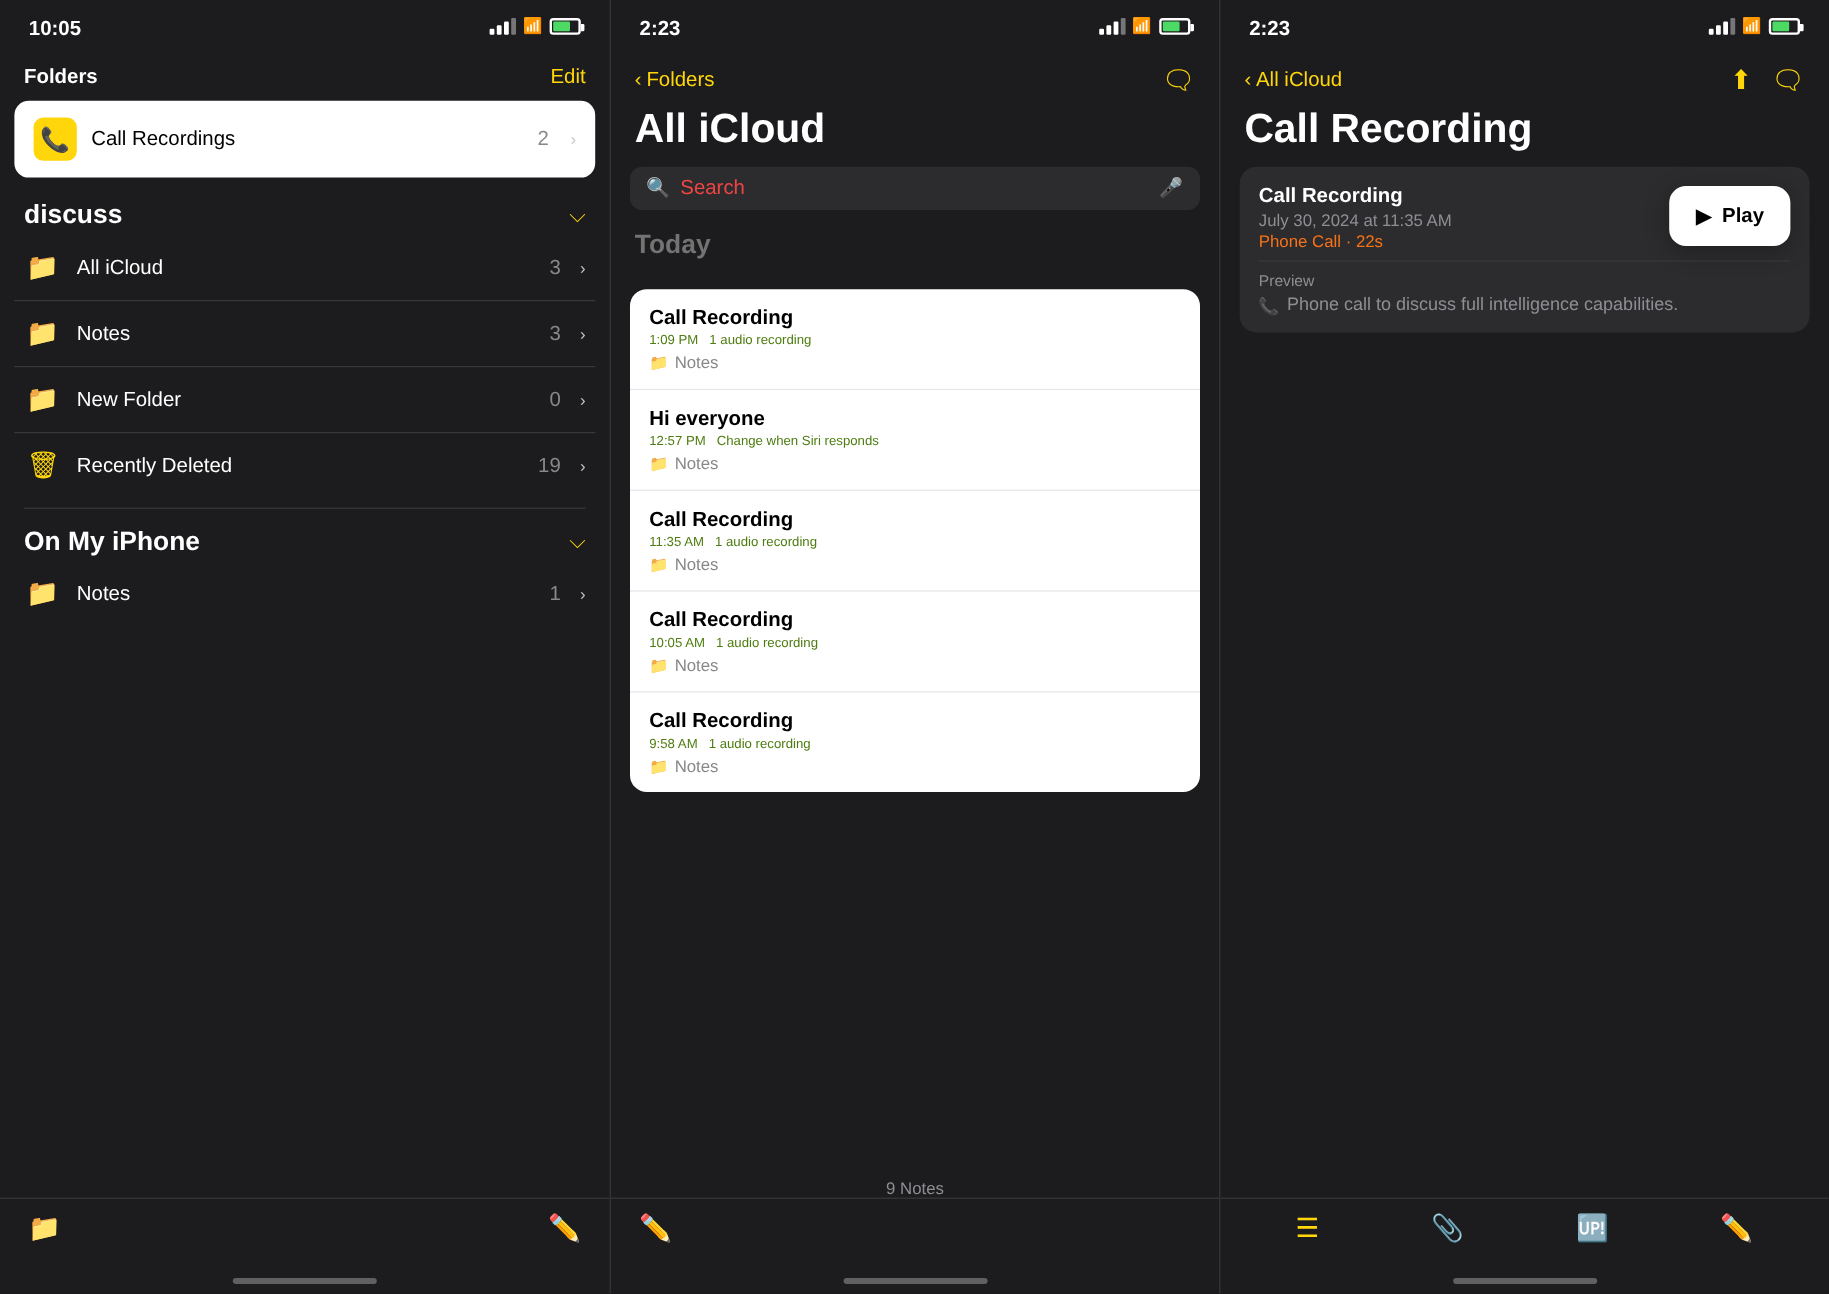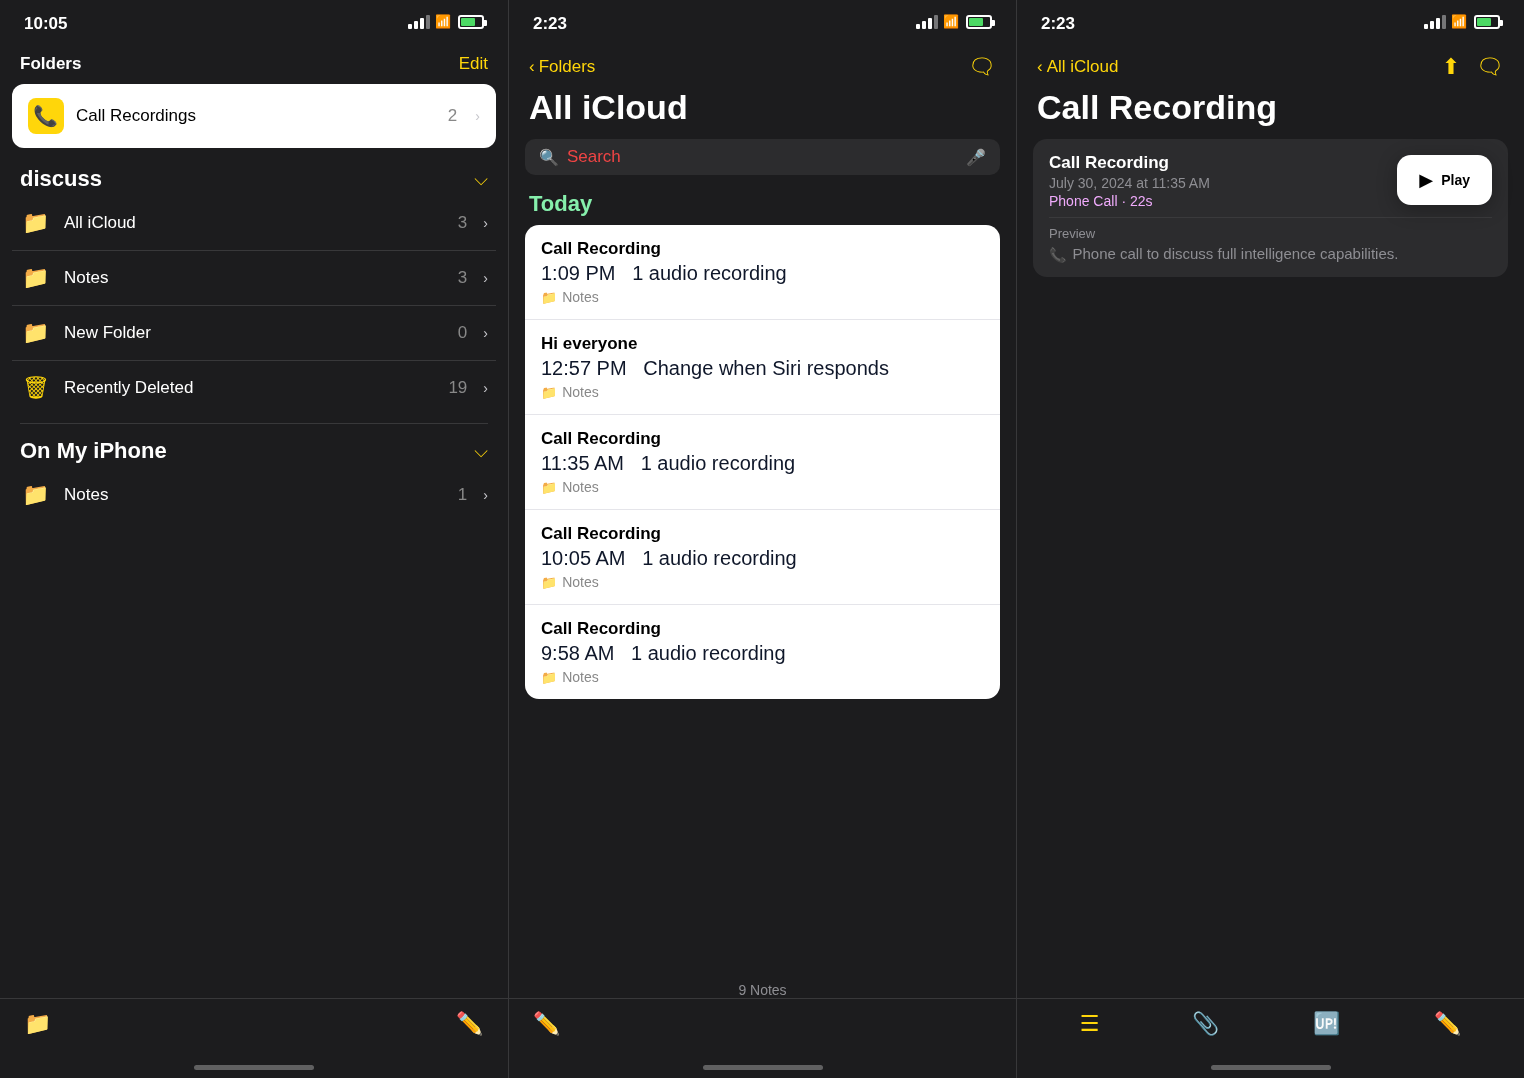--- a/index.html
+++ b/index.html
@@ -220,22 +220,22 @@
       gap: 8px;
     }
     .search-icon-text { color: #8e8e93; font-size: 16px; }
     .search-input-placeholder { color: #ef4444; font-size: 17px; flex: 1; }
     .mic-icon { color: #8e8e93; font-size: 16px; }
 
     
     .today-label {
       font-size: 22px;
       font-weight: 700;
-      color: #86efac;
-      padding: 4px 20px 8px;
+      color: #737373;
+      padding: 4px 20px 24px;
     }
 
     
     .notes-card {
       background: #fff;
       border-radius: 14px;
       margin: 0 16px;
       overflow: hidden;
     }
     .note-row {
@@ -244,22 +244,22 @@
       cursor: pointer;
     }
     .note-row:last-child { border-bottom: none; }
     .note-title {
       font-size: 17px;
       font-weight: 600;
       color: #000;
       margin-bottom: 3px;
     }
     .note-meta {
-      font-size: 20px;
-      color: #0f172a;
+      font-size: 11px;
+      color: #4d7c0f;
       margin-bottom: 4px;
     }
     .note-folder-row {
       display: flex;
       align-items: center;
       gap: 5px;
     }
     .note-folder-icon { font-size: 13px; color: #888; }
     .note-folder-name { font-size: 14px; color: #888; }
 
@@ -309,21 +309,21 @@
       color: #fff;
       margin-bottom: 2px;
     }
     .recording-card-date {
       font-size: 14px;
       color: #8e8e93;
       margin-bottom: 2px;
     }
     .recording-card-meta {
       font-size: 14px;
-      color: #f0abfc;
+      color: #f97316;
       margin-bottom: 8px;
     }
     .recording-divider { height: 1px; background: #3a3a3c; margin-bottom: 8px; }
     .recording-preview-label {
       font-size: 13px;
       color: #8e8e93;
       margin-bottom: 4px;
     }
     .recording-preview-text {
       font-size: 15px;
@@ -343,21 +343,21 @@
       border-radius: 14px;
       padding: 14px 22px;
       display: flex;
       align-items: center;
       gap: 8px;
       box-shadow: 0 4px 20px rgba(0,0,0,0.3);
       cursor: pointer;
       border: none;
     }
     .play-triangle { font-size: 18px; color: #000; }
-    .play-label { font-size: 14px; font-weight: 600; color: #000; }
+    .play-label { font-size: 17px; font-weight: 600; color: #000; }
 
     
     .panel3-toolbar {
       position: absolute;
       bottom: 0;
       left: 0; right: 0;
       height: 80px;
       display: flex;
       align-items: flex-start;
       justify-content: space-around;

